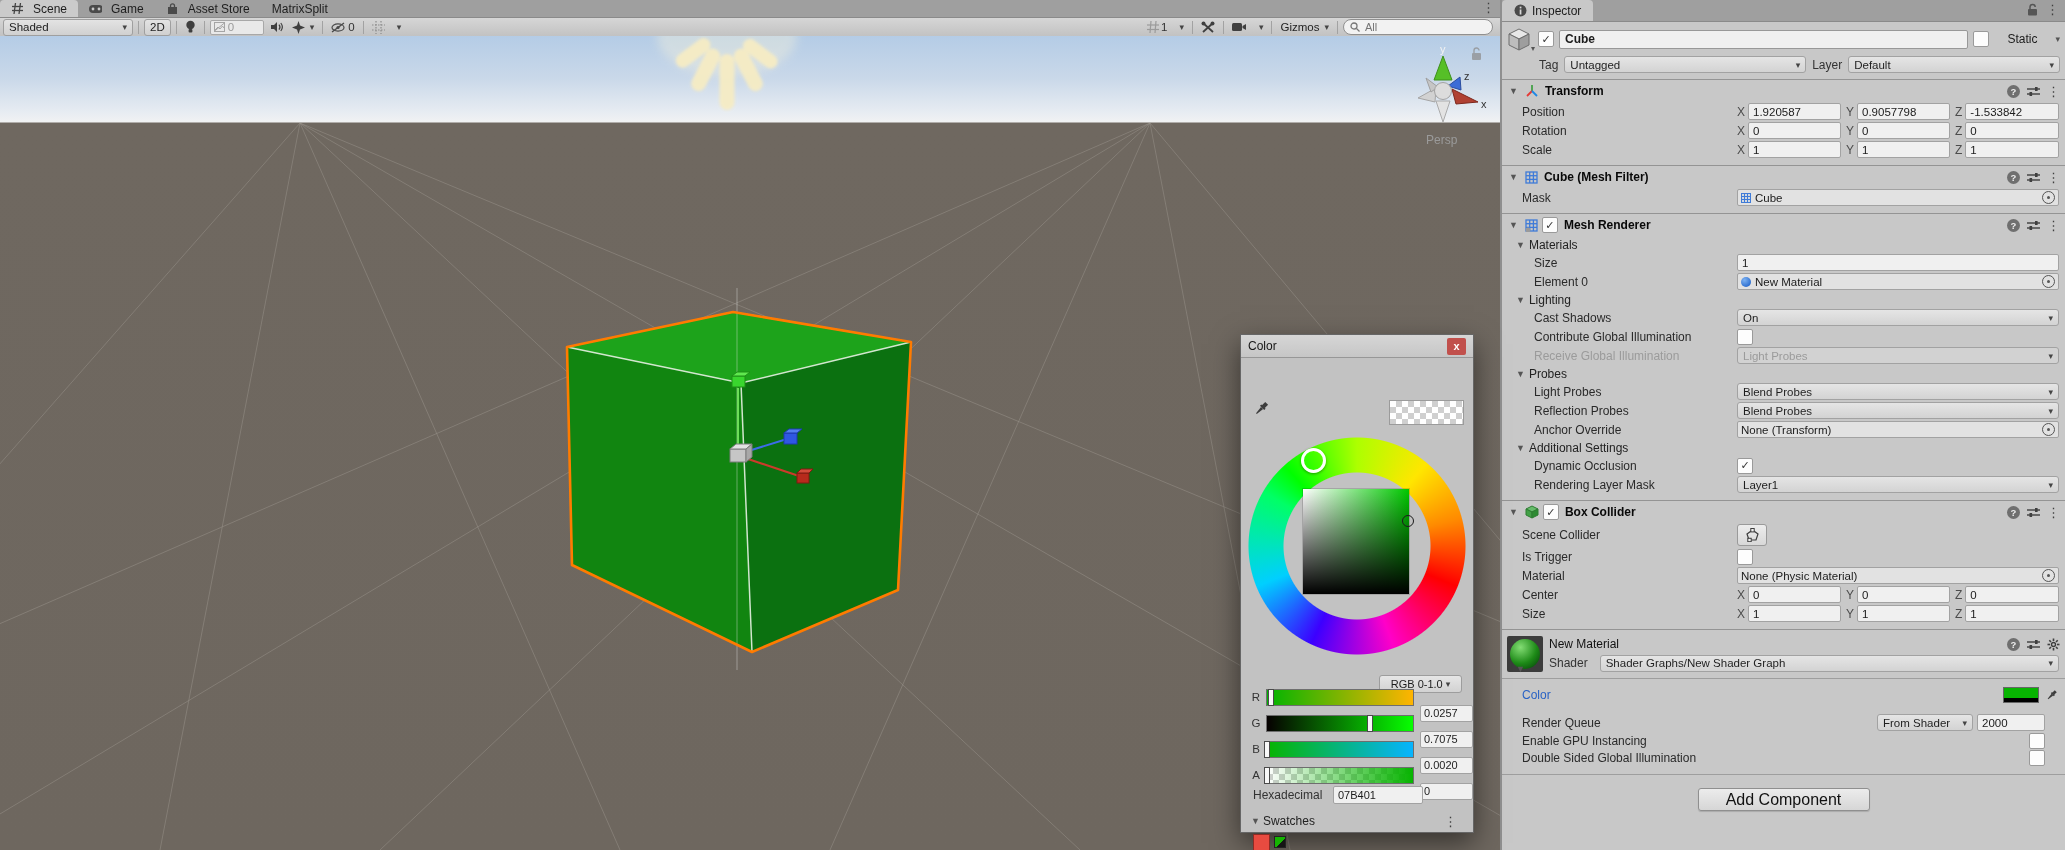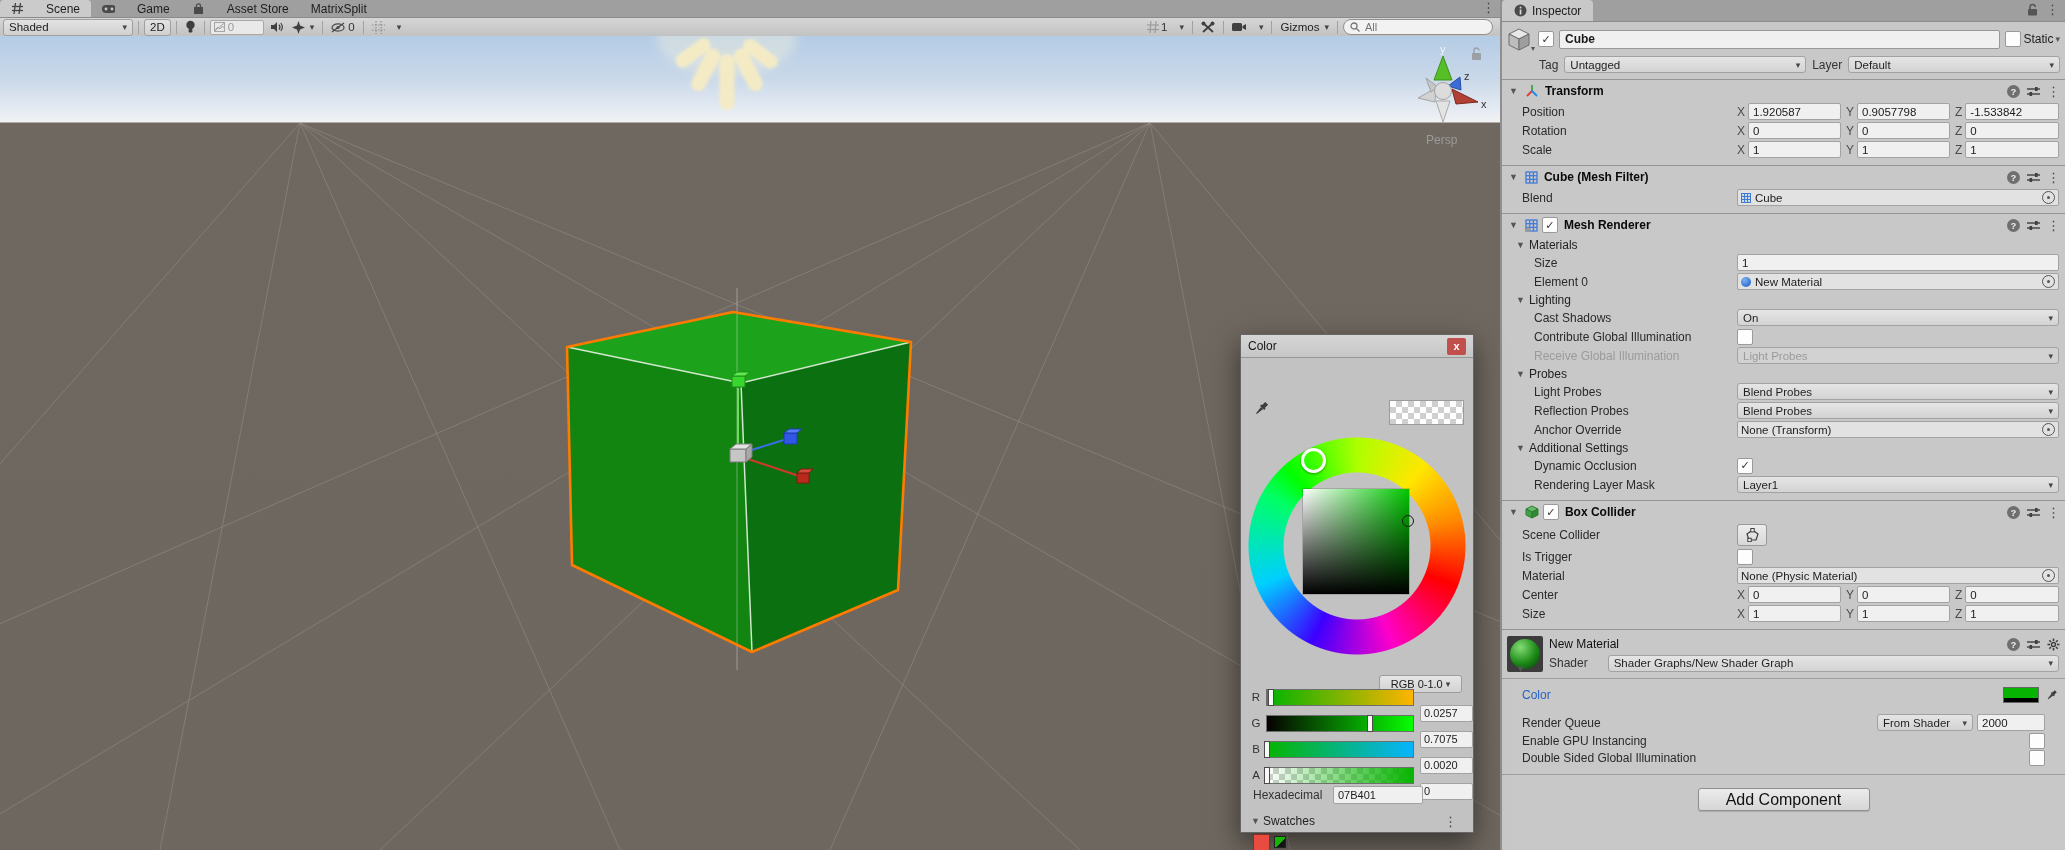--- a/index.html
+++ b/index.html
@@ -2,21 +2,21 @@
 <html><head>
 <meta charset="utf-8">
 <style>
   html,body{margin:0;padding:0;background:#555;}
   .root{position:relative;width:2065px;height:850px;background:#c8c8c8;overflow:hidden;
         font-family:"Liberation Sans",sans-serif;font-size:12px;color:#1b1b1b;-webkit-user-select:none;}
 
   
   .scene{position:absolute;left:0;top:0;width:1500px;height:850px;}
   .tabstrip{position:relative;height:17px;background:#9f9f9f;border-bottom:1px solid #8a8a8a;display:flex;align-items:stretch;}
-  .tab{display:flex;align-items:center;gap:22px;padding:0 11px;color:#1d1d1d;font-size:12px;}
+  .tab{display:flex;align-items:center;gap:9px;padding:0 11px;color:#1d1d1d;font-size:12px;}
   .tab.active{background:#cbcbcb;border-radius:4px 4px 0 0;}
   .tabicon{display:inline-flex;width:13px;height:13px;align-items:center;justify-content:center;}
   .strip-kebab{position:absolute;right:5px;top:1px;color:#3c3c3c;font-size:13px;}
 
   .sv-toolbar{height:18px;background:linear-gradient(#d6d6d6,#c2c2c2);border-bottom:1px solid #878787;
       display:flex;align-items:center;padding:0 3px;gap:3px;font-size:11.5px;color:#222;}
   .tb-btn{height:15px;display:inline-flex;align-items:center;gap:3px;background:linear-gradient(#e3e3e3,#d0d0d0);
       border:1px solid #9f9f9f;border-radius:3px;padding:0 5px;}
   .tb-flat{height:15px;display:inline-flex;align-items:center;gap:2px;padding:0 3px;}
   .tb-sep{width:1px;height:13px;background:#a2a2a2;margin:0 2px;}
@@ -90,21 +90,21 @@
   .insp-tabstrip{position:relative;height:21px;background:#9f9f9f;border-bottom:1px solid #8a8a8a;display:flex;}
   .insp-tab{display:flex;align-items:center;gap:5px;padding:0 12px;background:#c8c8c8;border-radius:4px 4px 0 0;font-size:12px;}
   .insp-strip-icons{position:absolute;right:6px;top:3px;display:flex;gap:8px;align-items:center;color:#3f3f3f;}
 
   .go-header{padding:4px 5px 5px 5px;border-bottom:1px solid #949494;}
   .go-row1{display:flex;align-items:center;gap:5px;height:26px;}
   .go-icon{position:relative;width:26px;height:24px;flex:none;}
   .go-icon .mini-dd{position:absolute;right:-2px;bottom:-2px;font-size:8px;color:#555;}
   .name-field{flex:1;height:17px;background:#f0f0f0;border:1px solid #989898;border-radius:2px;
       display:flex;align-items:center;padding:0 5px;font-weight:bold;}
-  .static-grp{display:flex;align-items:center;gap:2px;}
+  .static-grp{display:flex;align-items:center;gap:18px;}
   .go-row2{display:flex;align-items:center;gap:6px;height:19px;margin:3px 0 0 32px;}
   .minilabel{color:#333;}
   .dropdown{height:15px;background:linear-gradient(#e5e5e5,#d3d3d3);border:1px solid #a2a2a2;border-radius:3px;
       display:flex;align-items:center;padding:0 5px;font-size:11.5px;color:#1f1f1f;}
   .dropdown .dtext{flex:1;text-align:left;white-space:nowrap;overflow:hidden;}
   .dropdown.disabled{background:#d2d2d2;color:#9b9b9b;}
   .tag-dd{flex:1.15;}
   .layer-dd{flex:1;}
 
   .component{border-bottom:1px solid #949494;padding-bottom:6px;}
@@ -140,21 +140,21 @@
 
   .edit-col-btn{width:28px;height:20px;background:linear-gradient(#ededed,#d8d8d8);border:1px solid #9a9a9a;border-radius:3px;
       display:flex;align-items:center;justify-content:center;}
 
   .mat-header{position:relative;display:flex;padding:6px 5px 4px 5px;gap:6px;}
   .mat-ball{width:36px;height:36px;background:#3c3c3c;border-radius:2px;display:flex;align-items:center;justify-content:center;flex:none;}
   .mat-ball .sphere{width:30px;height:30px;border-radius:50%;background:radial-gradient(circle at 35% 28%,#83dd74,#1d8a17 55%,#06470a 92%);}
   .mat-right{flex:1;display:flex;flex-direction:column;gap:3px;min-width:0;}
   .mat-title-row{display:flex;align-items:center;height:16px;}
   .mat-title{font-size:12px;color:#111;}
-  .shader-row{display:flex;align-items:center;gap:20px;height:16px;}
+  .shader-row{display:flex;align-items:center;gap:12px;height:16px;}
   .shader-dd{flex:1;margin-right:1px;}
   .mat-fold{position:absolute;left:4px;bottom:2px;}
   .mat-sep{border-top:1px solid #9e9e9e;margin:2px 0 6px 0;}
   .color-row{display:flex;align-items:center;height:20px;padding-left:20px;}
   .color-label{color:#2962c4;}
   .color-swatch{margin-left:auto;width:34px;height:14px;border:1px solid #666;display:flex;flex-direction:column;}
   .color-swatch .c-top{flex:1;}
   .color-swatch .c-alpha{height:4px;background:#000;}
   .eyedrop-btn{width:16px;height:16px;margin:0 6px 0 4px;display:flex;align-items:center;justify-content:center;}
   .rq-row{display:flex;align-items:center;height:19px;padding-left:20px;margin-top:8px;}
@@ -626,21 +626,21 @@
             <svg class="preset-ic" width="13" height="11">
               <line x1="0" y1="3" x2="13" y2="3" stroke="#3f3f3f" stroke-width="1.4"></line>
               <line x1="0" y1="8" x2="13" y2="8" stroke="#3f3f3f" stroke-width="1.4"></line>
               <rect x="8" y="1" width="2.6" height="4" fill="#3f3f3f"></rect>
               <rect x="2.5" y="6" width="2.6" height="4" fill="#3f3f3f"></rect>
             </svg>
             <span class="kebab">⋮</span>
           </div>
       </div>
       <div class="prow pl20">
-        <span class="plabel">Blend</span>
+        <span class="plabel">Mask</span>
         <div class="pfield">
           <div class="objfield">
             <svg width="10" height="10">
                 <g stroke="#3f7bd8" stroke-width="1.1" fill="none">
                   <rect x="0.5" y="0.5" width="9" height="9"></rect>
                   <line x1="3.5" y1="0" x2="3.5" y2="10"></line>
                   <line x1="6.5" y1="0" x2="6.5" y2="10"></line>
                   <line x1="0" y1="3.5" x2="10" y2="3.5"></line>
                   <line x1="0" y1="6.5" x2="10" y2="6.5"></line>
                 </g>

